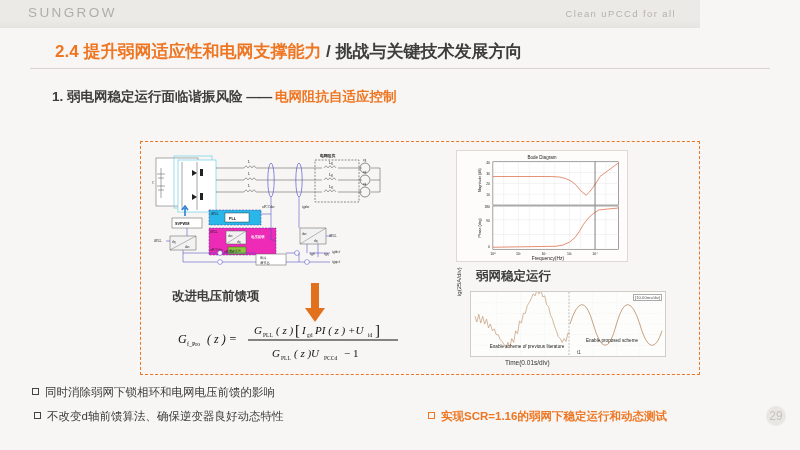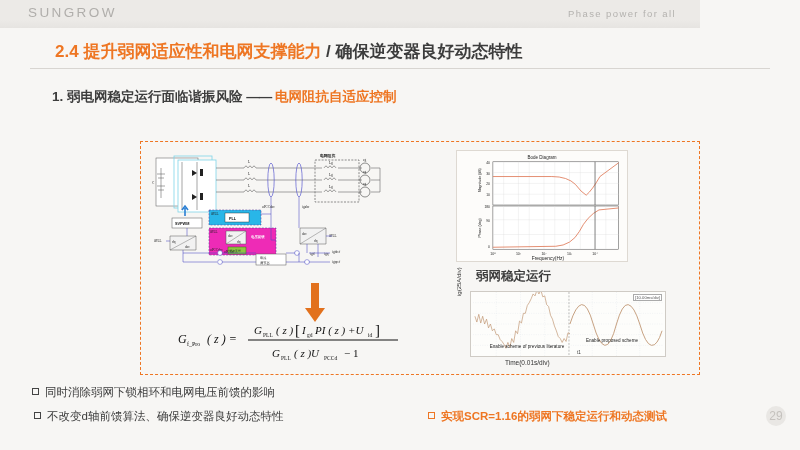--- a/index.html
+++ b/index.html
@@ -96,28 +96,28 @@
   .ctxt-w{font-size:3.4px;fill:#fff;font-weight:bold;}
   .ctxt-b{font-size:3.8px;fill:#111;font-weight:bold;}
 </style>
 </head>
 <body>
 
 <div class="slide">
 
   <div class="topbar">
     <div class="logo">SUNGROW</div>
-    <div class="tagline">Phase power for all</div>
+    <div class="tagline">Clean uPCCd for all</div>
   </div>
 
   <div class="title-row">
     <span class="t-num">2.4</span>
     <span class="t-orange">提升弱网适应性和电网支撑能力</span>
     <span class="t-dark">/</span>
-    <span class="t-dark">确保逆变器良好动态特性</span>
+    <span class="t-dark">挑战与关键技术发展方向</span>
   </div>
   <div class="title-rule"></div>
 
   <div class="subtitle">
     <span class="s-dark">1.</span>
     <span class="s-dark">弱电网稳定运行面临谐振风险</span>
     <span class="s-dash">——</span>
     <span class="s-orange">电网阻抗自适应控制</span>
   </div>
 
@@ -346,20 +346,21 @@
 
       <path d="M100,33 Q106,14 112,13 Q118,12 124,33 Q130,54 136,55 Q142,56 148,33
                Q154,12 160,13 Q166,14 172,33 Q178,54 184,55 Q190,56 195,40" fill="none" stroke="#bf9470" stroke-width="0.9"></path>
     </svg>
     <div class="wf-cap1">Enable scheme of previous literature</div>
     <div class="wf-cap2">Enable proposed scheme</div>
     <div class="wf-t1">t1</div>
   </div>
   <div class="wf-xlab">Time(0.01s/div)</div>
 
+  <div class="imp-label">改进电压前馈项</div>
   <div class="arrow">
     <svg viewBox="0 0 24 40" width="24" height="40">
       <rect x="8" y="0" width="8" height="26" fill="#e2711d"></rect>
       <path d="M2,25 L22,25 L12,39 Z" fill="#e2711d"></path>
     </svg>
   </div>
   <div class="formula">
     <svg viewBox="0 0 230 46" width="230" height="46">
       <text x="2" y="28" style="font-size:12px;fill:#111;font-family:'Liberation Serif',serif;font-style:italic;">G</text>
       <text x="11" y="31" style="font-size:6px;fill:#111;font-family:'Liberation Serif',serif;">f_Pro</text>

